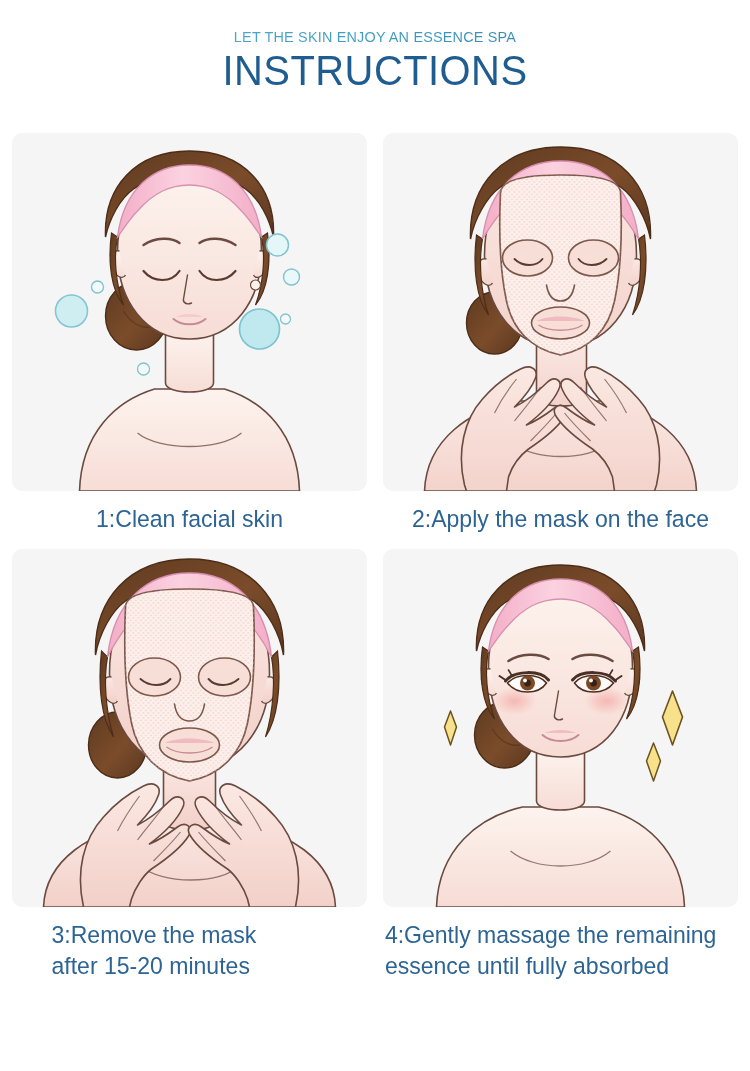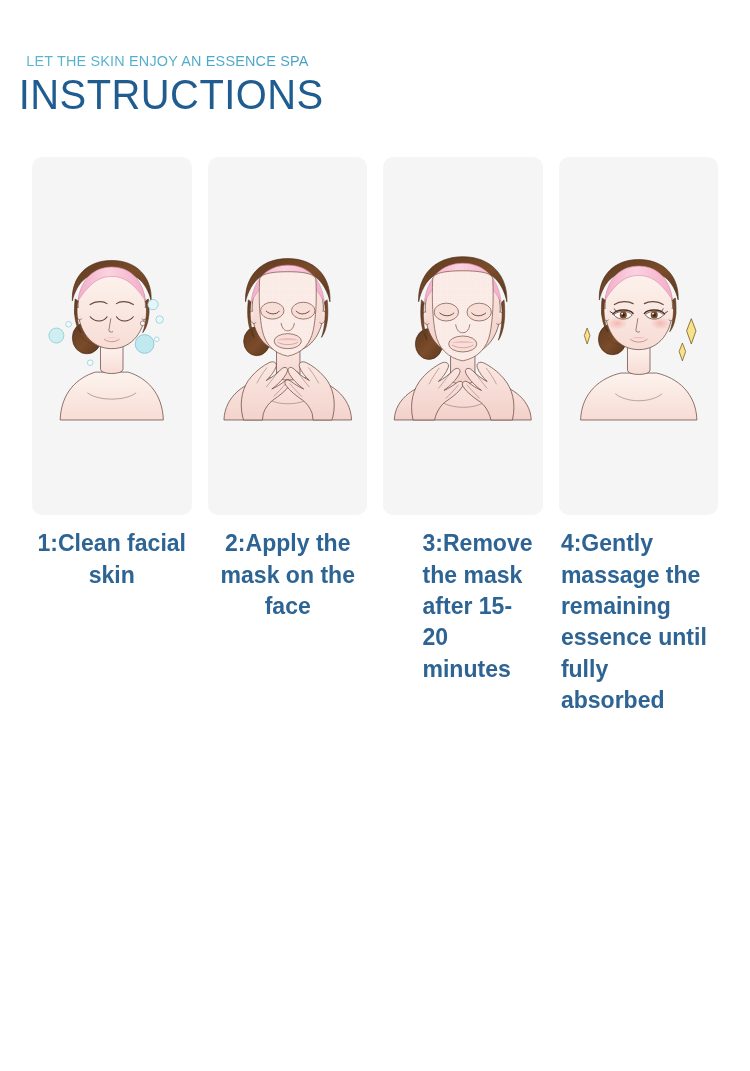--- a/index.html
+++ b/index.html
@@ -16,22 +16,22 @@
   .page {
     position: relative;
     width: 750px;
     height: 1071px;
     background: #ffffff;
     box-sizing: border-box;
   }
 
   
   .header {
-    padding-top: 52px;
-    text-align: left;
+    padding-top: 28px;
+    text-align: center;
   }
   .subtitle {
     font-size: 15.5px;
     letter-spacing: 0.2px;
     font-weight: 400;
     background: linear-gradient(90deg, #5bb6cf 0%, #4aa8c8 28%, #3a93bb 62%, #2f7fae 100%);
     -webkit-background-clip: text;
     background-clip: text;
     color: transparent;
     -webkit-text-fill-color: transparent;
@@ -44,27 +44,26 @@
     color: #1f5c8f;
     letter-spacing: 0.5px;
     margin: 0;
     line-height: 1.08;
     transform: scaleX(0.95);
   }
 
   
   .steps {
     margin-top: 40px;
-    padding: 0 32px;
+    padding: 0 12px;
     display: grid;
-    grid-template-columns: 1fr 1fr 1fr 1fr;
+    grid-template-columns: 1fr 1fr;
     column-gap: 16px;
     row-gap: 0;
     box-sizing: border-box;
-    font-weight: bold;
   }
   .step { display: flex; flex-direction: column; }
   .panel {
     background: #f5f5f5;
     border-radius: 10px;
     width: 100%;
     height: 358px;
     overflow: hidden;
     position: relative;
   }

